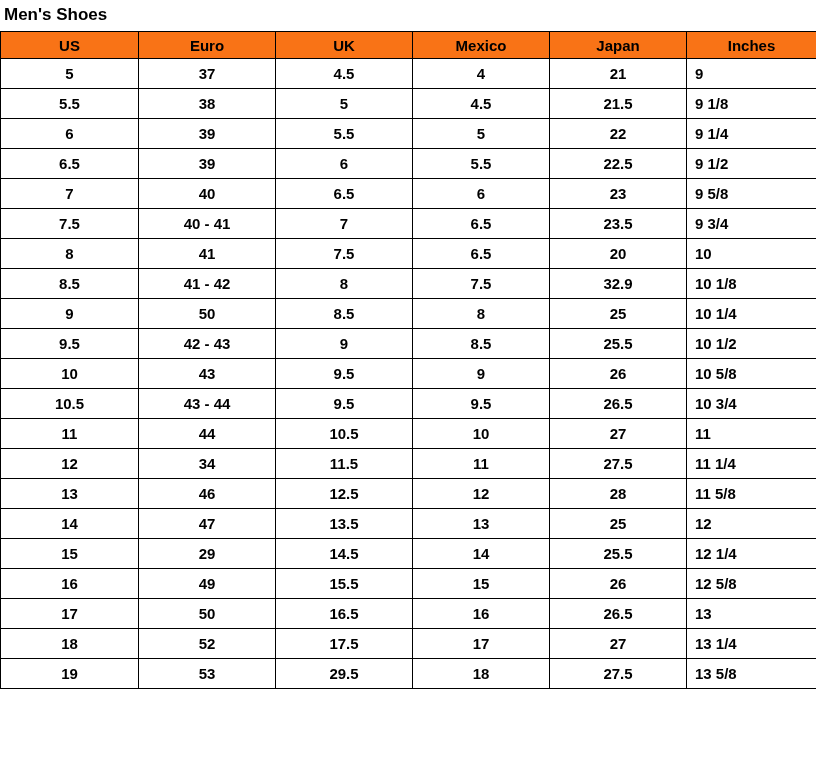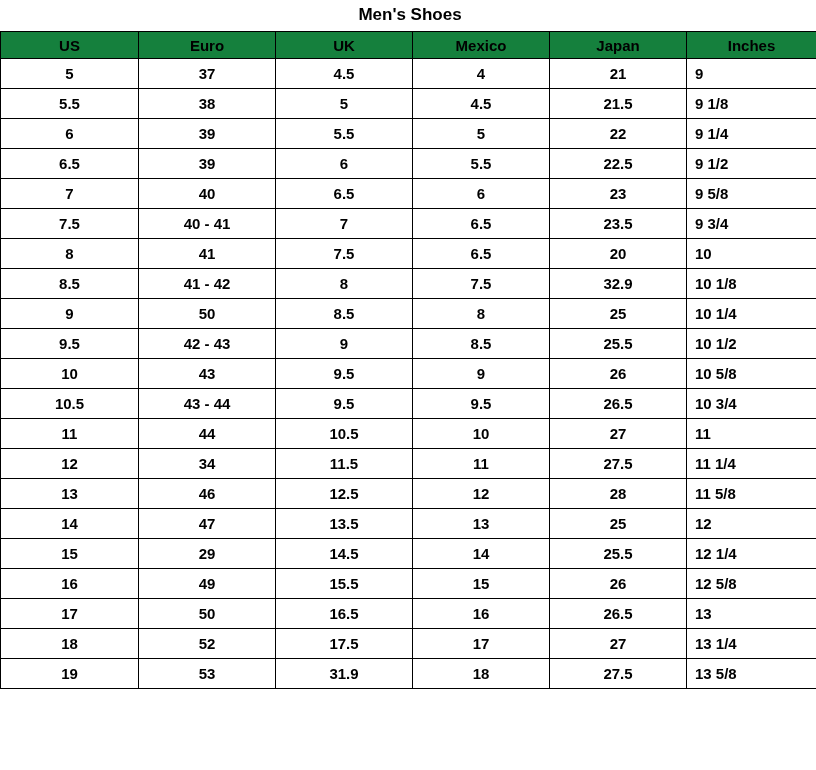--- a/index.html
+++ b/index.html
@@ -17,37 +17,36 @@
   .page {
     width: 816px;
     box-sizing: border-box;
     padding: 0;
   }
   .title {
     font-size: 17px;
     font-weight: bold;
     margin: 5px 0 6px 4px;
     line-height: 20px;
-    text-align: center;
   }
   table.size-chart {
     border-collapse: collapse;
     width: 816px;
     table-layout: fixed;
   }
   table.size-chart th,
   table.size-chart td {
     border: 1px solid #000000;
     height: 30px;
     font-size: 15px;
     padding: 0 4px;
     box-sizing: border-box;
   }
   table.size-chart thead th {
-    background: #15803d;
+    background: #f97316;
     font-weight: bold;
     text-align: center;
     font-size: 15px;
     height: 27px;
   }
   table.size-chart tbody td {
     text-align: center;
     font-weight: bold;
     background: #ffffff;
   }
@@ -244,20 +243,20 @@
           <td>18</td>
           <td>52</td>
           <td>17.5</td>
           <td>17</td>
           <td>27</td>
           <td class="left-align">13 1/4</td>
         </tr>
         <tr>
           <td>19</td>
           <td>53</td>
-          <td>31.9</td>
+          <td>29.5</td>
           <td>18</td>
           <td>27.5</td>
           <td class="left-align">13 5/8</td>
         </tr>
       </tbody>
   </table>
 </div>
 
 </body></html>

